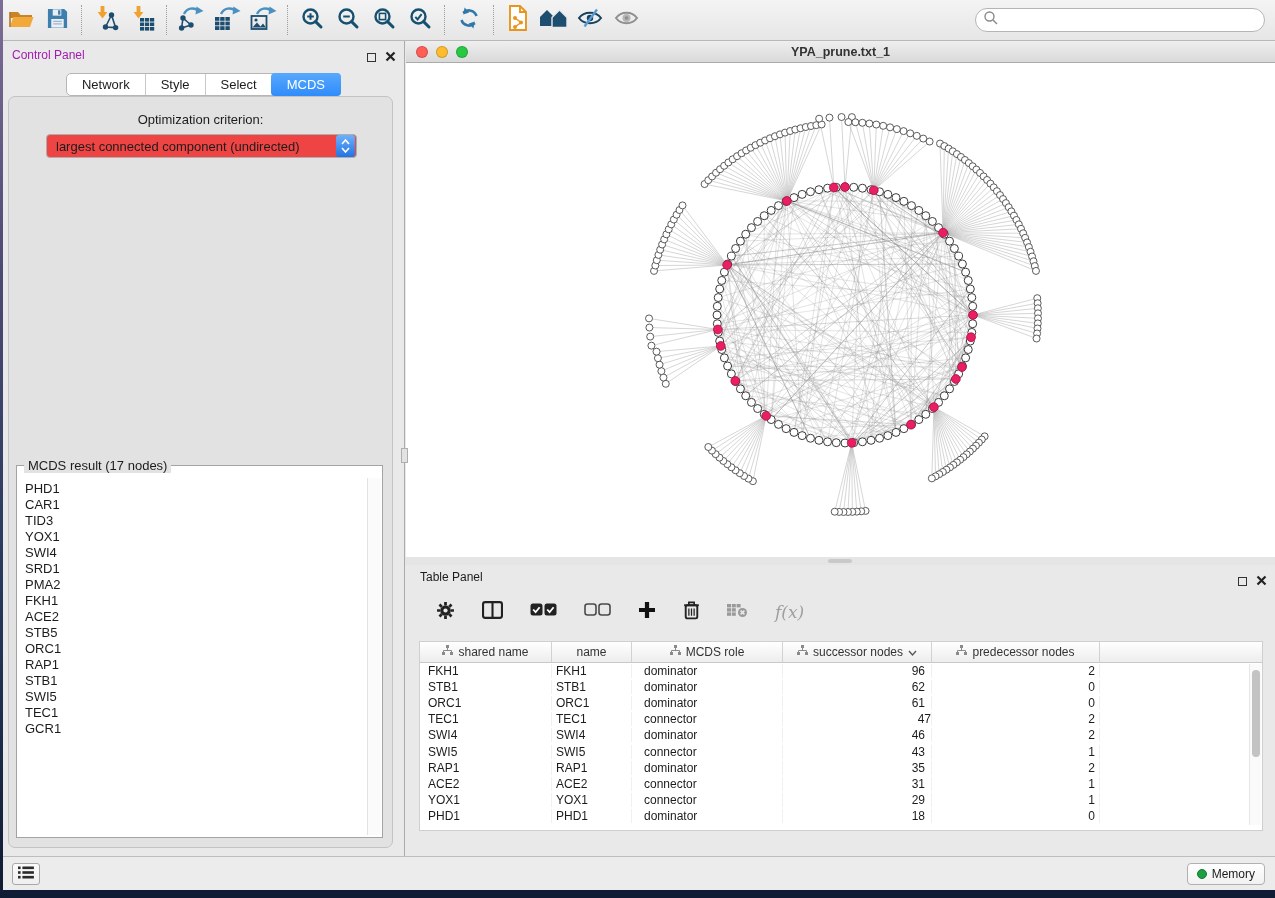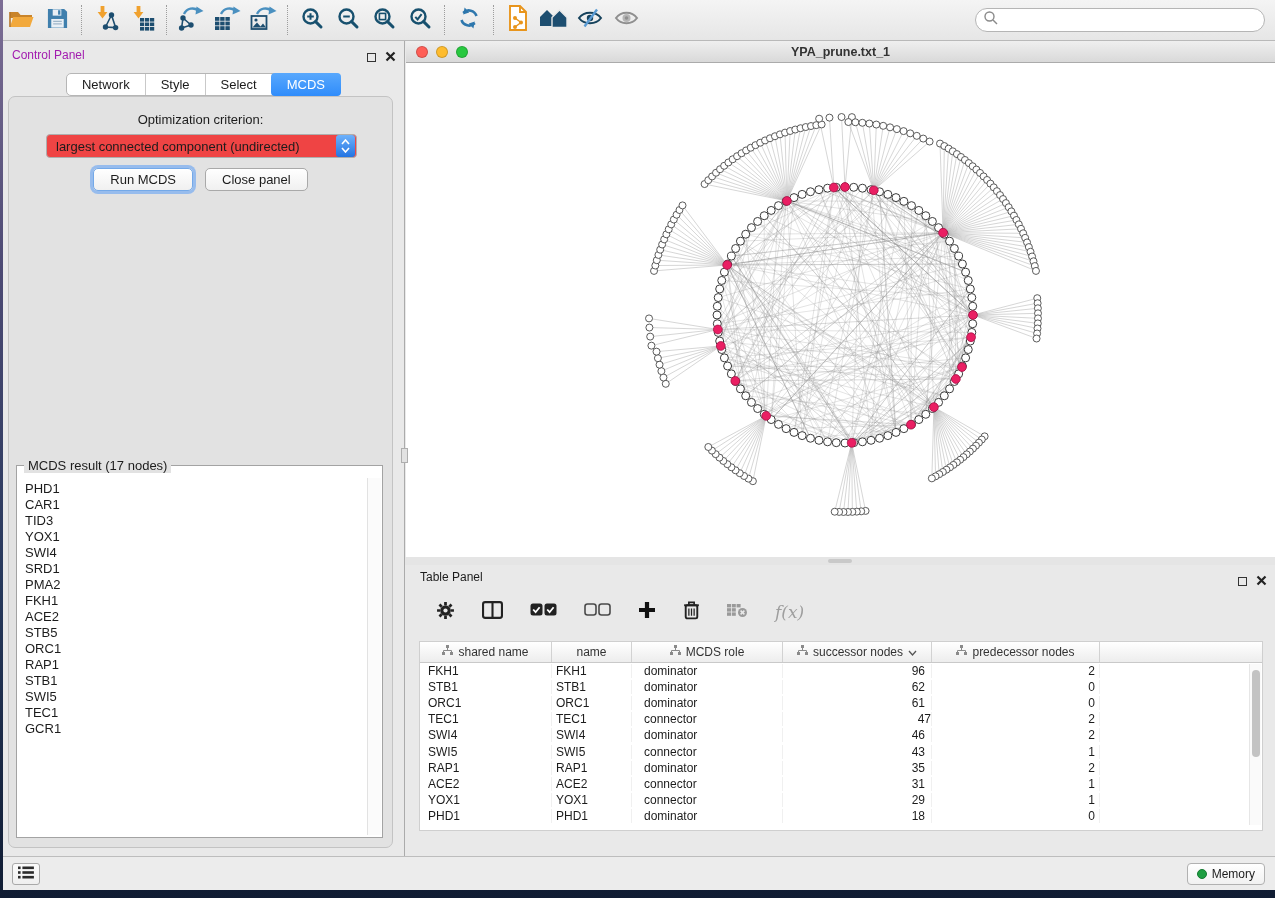--- a/index.html
+++ b/index.html
@@ -306,24 +306,20 @@
         <div class="cp-select">
           <span class="val">largest connected component (undirected)</span>
           <span class="stepper">
             <svg width="9" height="6" viewBox="0 0 9 6">
                   <path d="M1 5 L4.5 1 8 5" stroke="#fff" stroke-width="1.6" fill="none"></path>
                 </svg>
             <svg width="9" height="6" viewBox="0 0 9 6">
                   <path d="M1 1 L4.5 5 8 1" stroke="#fff" stroke-width="1.6" fill="none"></path>
                 </svg>
           </span>
-        </div>
-        <div class="btn-row">
-          <div class="btn focus">Run MCDS</div>
-          <div class="btn">Close panel</div>
         </div>
         <div class="mcds-group">
           <span class="mcds-legend">MCDS result (17 nodes)</span>
           <div class="mcds-list">
                 <div>PHD1</div>
                 <div>CAR1</div>
                 <div>TID3</div>
                 <div>YOX1</div>
                 <div>SWI4</div>
                 <div>SRD1</div>

